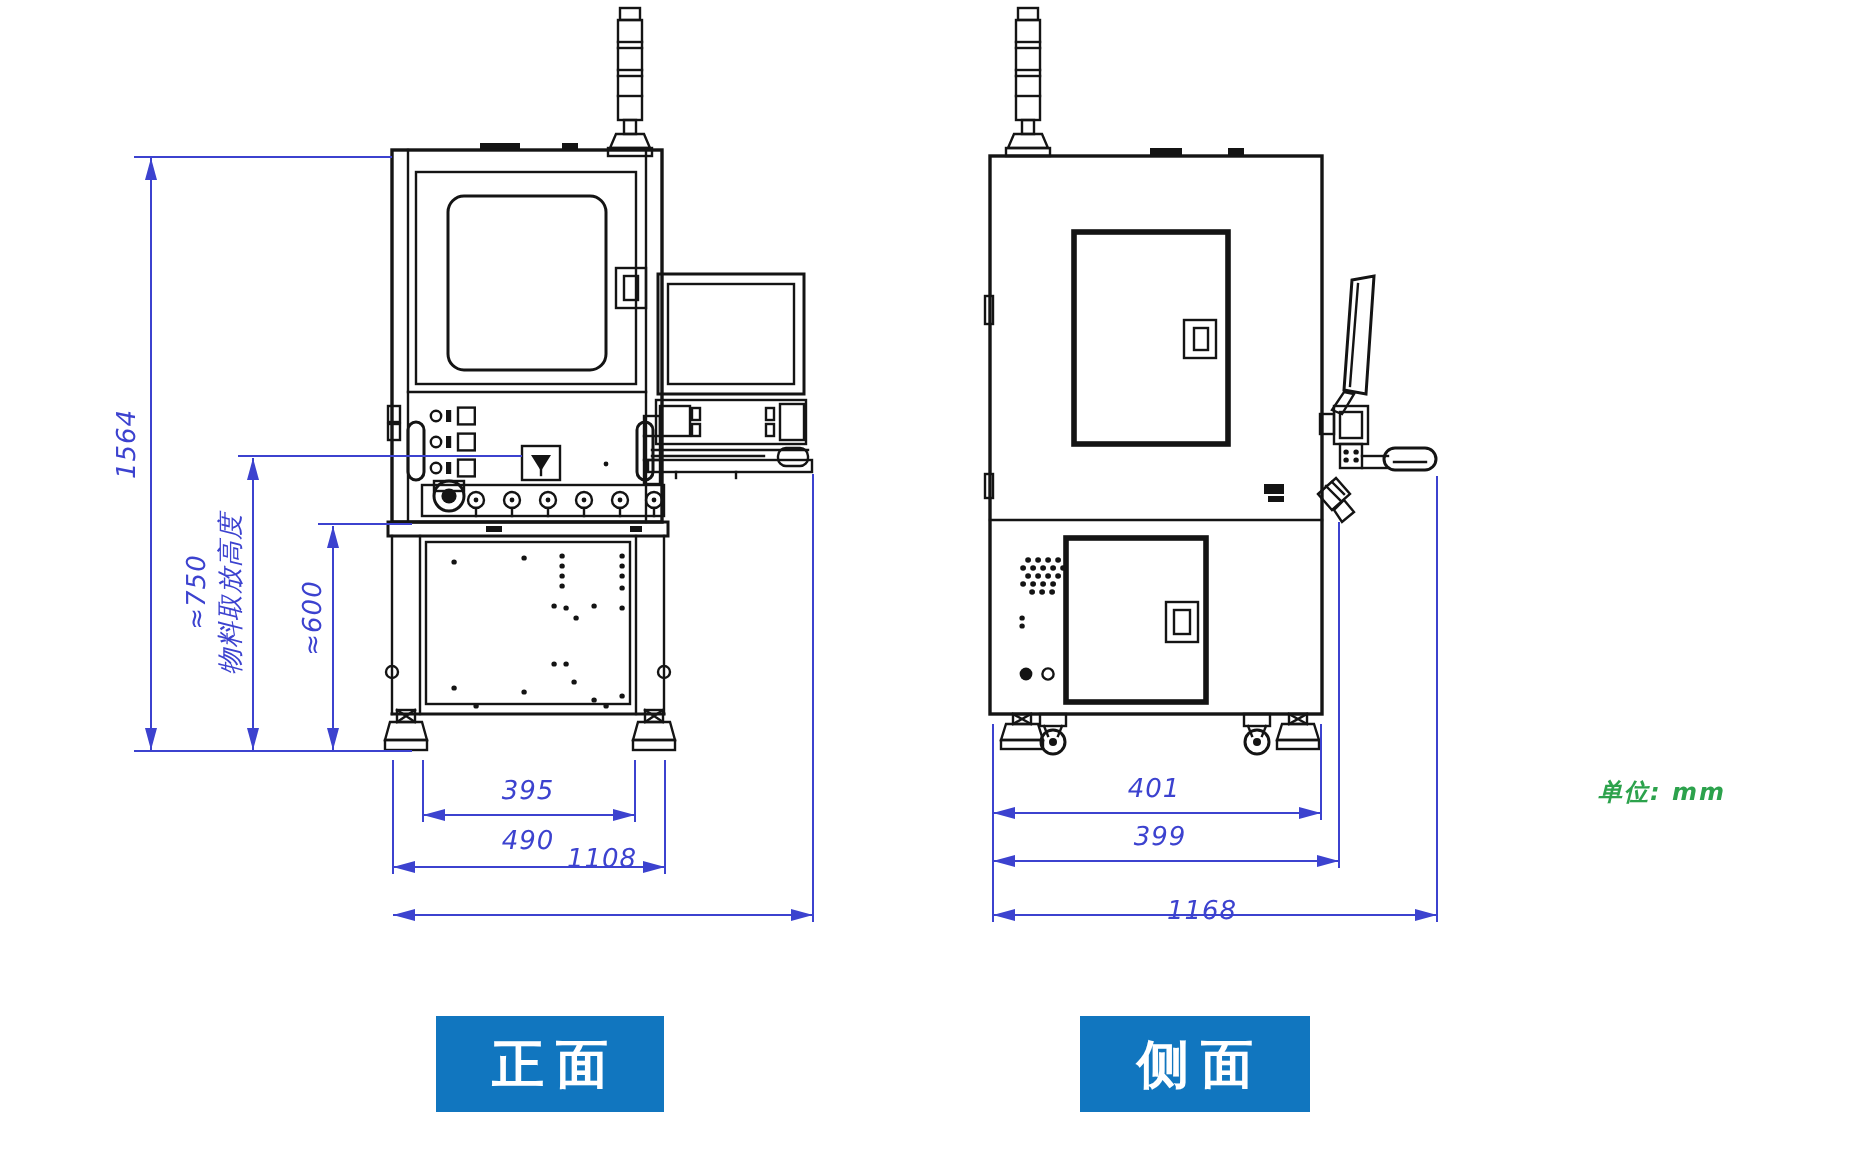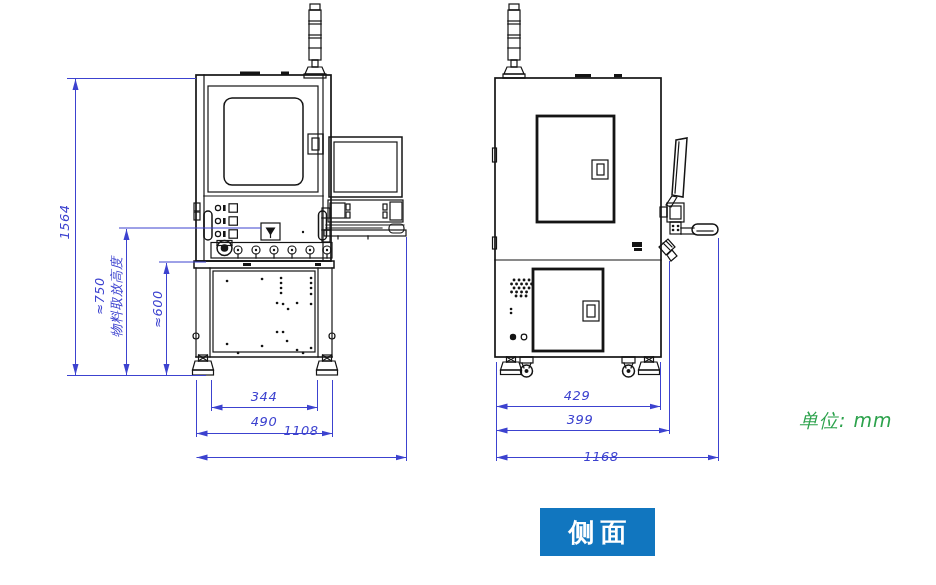--- a/index.html
+++ b/index.html
@@ -26,21 +26,21 @@
   
   .dims-g{stroke:var(--dimension);fill:none;stroke-width:1;}
   #arr path{fill:var(--dimension);stroke:none;}
 
   
   .dim{position:absolute;color:var(--dimension);font-size:13px;font-style:italic;
        letter-spacing:.5px;transform:translate(-50%,-50%);white-space:nowrap;line-height:1;}
   .dim.v{transform:translate(-50%,-50%) rotate(-90deg);}
 
   .unit{position:absolute;left:799px;top:388px;color:var(--unit_text);
-        font-size:19px;font-weight:normal;font-style:italic;letter-spacing:1px;white-space:nowrap;margin-top:20px;}
+        font-size:12px;font-weight:bold;font-style:italic;letter-spacing:1px;white-space:nowrap;}
 
   .btn{position:absolute;top:508px;height:48px;background:var(--button_bg);
        color:var(--button_text);display:flex;align-items:center;justify-content:center;
        font-size:26px;font-weight:bold;letter-spacing:6px;padding-left:6px;
        box-sizing:border-box;cursor:pointer;user-select:none;}
   .btn.front{left:218px;width:114px;}
   .btn.side{left:540px;width:115px;text-align:center;}
 </style>
 </head>
 <body>
@@ -325,24 +325,25 @@
       <line x1="496.5" y1="406.5" x2="660.5" y2="406.5" marker-start="url(#arr)" marker-end="url(#arr)"></line>
       <line x1="496.5" y1="430.5" x2="669.5" y2="430.5" marker-start="url(#arr)" marker-end="url(#arr)"></line>
       <line x1="496.5" y1="457.5" x2="718.5" y2="457.5" marker-start="url(#arr)" marker-end="url(#arr)"></line>
     </g>
   </svg>
 
   <span class="dim v" style="left:64px;top:222px">1564</span>
   <span class="dim v" style="left:99px;top:296px">≈750</span>
   <span class="dim v" style="left:116px;top:297px">物料取放高度</span>
   <span class="dim v" style="left:157px;top:309px">≈600</span>
-  <span class="dim" style="left:264px;top:396px">344</span>
+  <span class="dim" style="left:264px;top:396px">395</span>
   <span class="dim" style="left:264px;top:421px">490</span>
   <span class="dim" style="left:301px;top:430px">1108</span>
-  <span class="dim" style="left:577px;top:395px">429</span>
+  <span class="dim" style="left:577px;top:395px">401</span>
   <span class="dim" style="left:580px;top:419px">399</span>
   <span class="dim" style="left:601px;top:456px">1168</span>
 
   <span class="unit">单位: mm</span>
 
+  <div class="btn front">正面</div>
   <div class="btn side">侧面</div>
 
 </div>
 
 </body></html>

